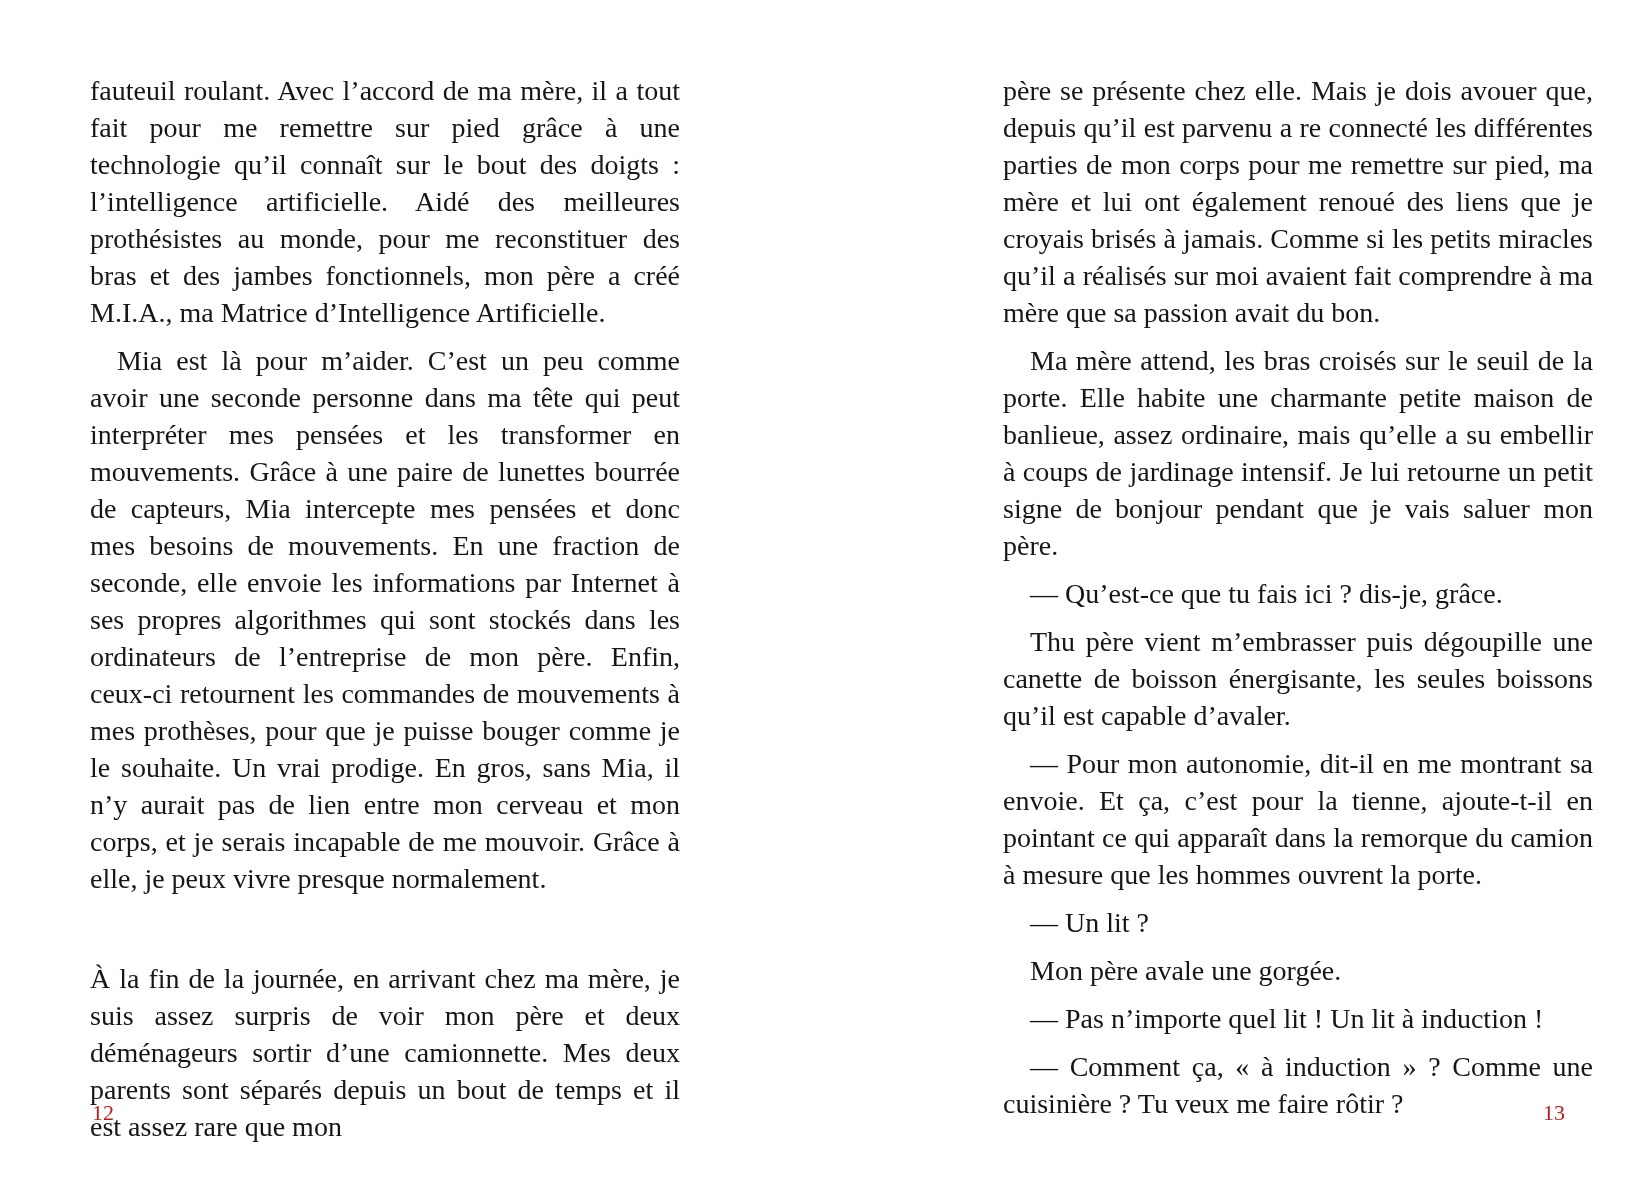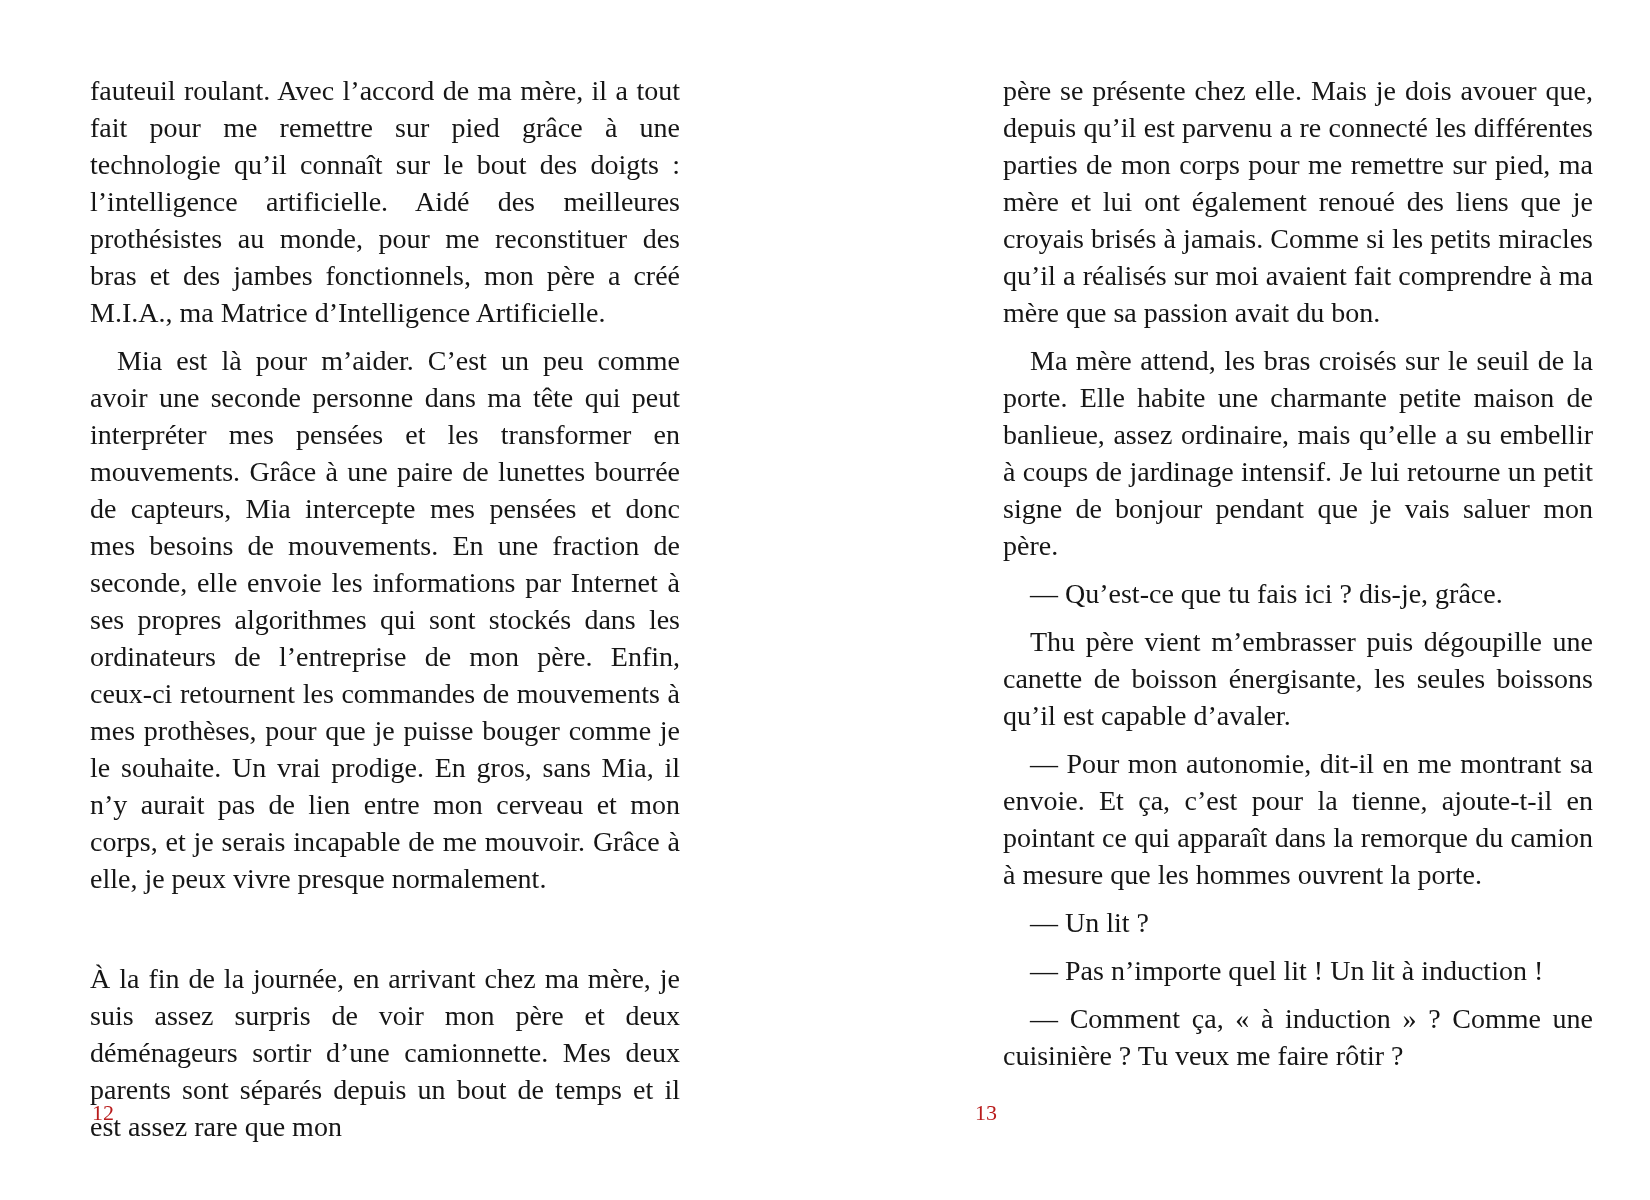--- a/index.html
+++ b/index.html
@@ -51,21 +51,21 @@
   .section-break { height: 52px; }
 
   .page-number {
     position: absolute;
     top: 1100px;
     font-size: 22px;
     line-height: 26px;
     color: #b91c1c;
   }
   .page-number-left  { left: 92px; }
-  .page-number-right { left: 150px; width: 590px; }
+  .page-number-right { left: 150px; width: 590px; text-align: right; }
 </style>
 </head>
 <body>
 
 <div class="spread">
 
   <div class="page page-left">
     <div class="text-column" id="left-col">
         <p class="para">fauteuil roulant. Avec l’accord de ma mère, il a tout fait pour me remettre sur pied grâce à une technologie qu’il connaît sur le bout des doigts : l’intelligence artificielle. Aidé des meilleures prothésistes au monde, pour me reconstituer des bras et des jambes fonctionnels, mon père a créé M.I.A., ma Matrice d’Intelligence Artificielle.</p>
         <p class="para indent">Mia est là pour m’aider. C’est un peu comme avoir une seconde personne dans ma tête qui peut interpréter mes pensées et les transformer en mouvements. Grâce à une paire de lunettes bourrée de capteurs, Mia intercepte mes pensées et donc mes besoins de mouvements. En une fraction de seconde, elle envoie les informations par Internet à ses propres algorithmes qui sont stockés dans les ordinateurs de l’entreprise de mon père. Enfin, ceux-ci retournent les commandes de mouvements à mes prothèses, pour que je puisse bouger comme je le souhaite. Un vrai prodige. En gros, sans Mia, il n’y aurait pas de lien entre mon cerveau et mon corps, et je serais incapable de me mouvoir. Grâce à elle, je peux vivre presque normalement.</p>
@@ -76,19 +76,20 @@
   </div>
 
   <div class="page page-right">
     <div class="text-column" id="right-col">
         <p class="para">père se présente chez elle. Mais je dois avouer que, depuis qu’il est parvenu a re connecté les différentes parties de mon corps pour me remettre sur pied, ma mère et lui ont également renoué des liens que je croyais brisés à jamais. Comme si les petits miracles qu’il a réalisés sur moi avaient fait comprendre à ma mère que sa passion avait du bon.</p>
         <p class="para indent">Ma mère attend, les bras croisés sur le seuil de la porte. Elle habite une charmante petite maison de banlieue, assez ordinaire, mais qu’elle a su embellir à coups de jardinage intensif. Je lui retourne un petit signe de bonjour pendant que je vais saluer mon père.</p>
         <p class="para indent">— Qu’est-ce que tu fais ici ? dis-je, grâce.</p>
         <p class="para indent">Thu père vient m’embrasser puis dégoupille une canette de boisson énergisante, les seules boissons qu’il est capable d’avaler.</p>
         <p class="para indent">— Pour mon autonomie, dit-il en me montrant sa envoie. Et ça, c’est pour la tienne, ajoute-t-il en pointant ce qui apparaît dans la remorque du camion à mesure que les hommes ouvrent la porte.</p>
         <p class="para indent">— Un lit ?</p>
+        <p class="para indent">Mon père avale une gorgée.</p>
         <p class="para indent">— Pas n’importe quel lit ! Un lit à induction !</p>
         <p class="para indent">— Comment ça, « à induction » ? Comme une cuisinière ? Tu veux me faire rôtir ?</p>
       </div>
     <div class="page-number page-number-right">13</div>
   </div>
 
 </div>
 
 </body></html>

